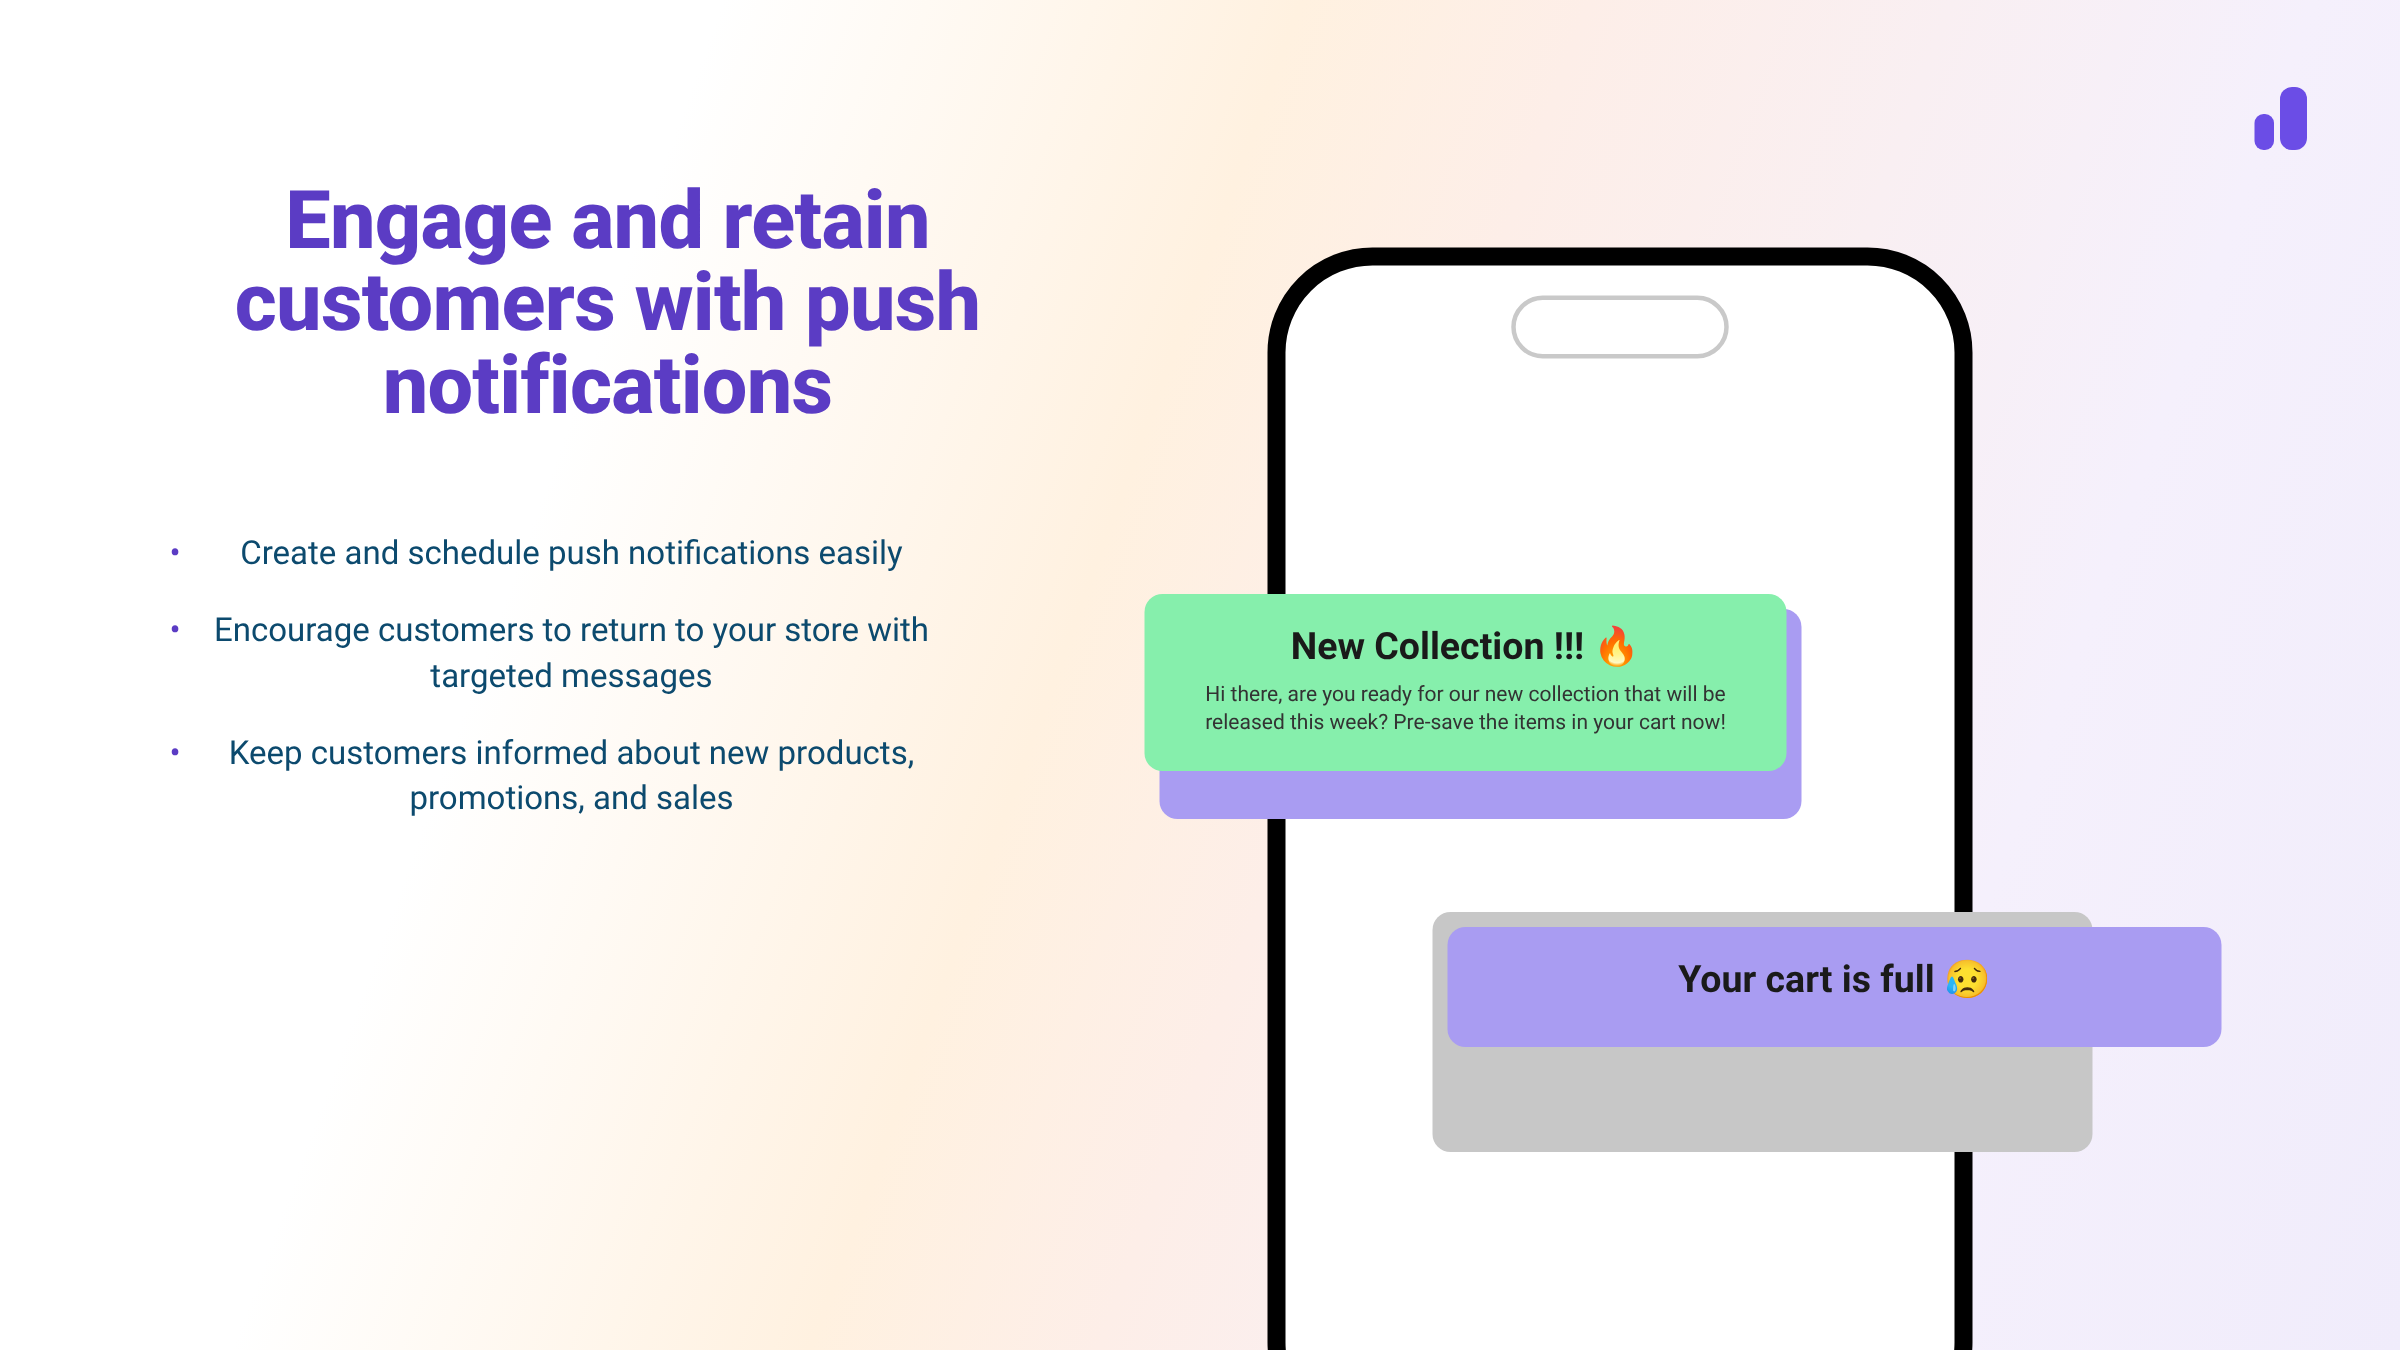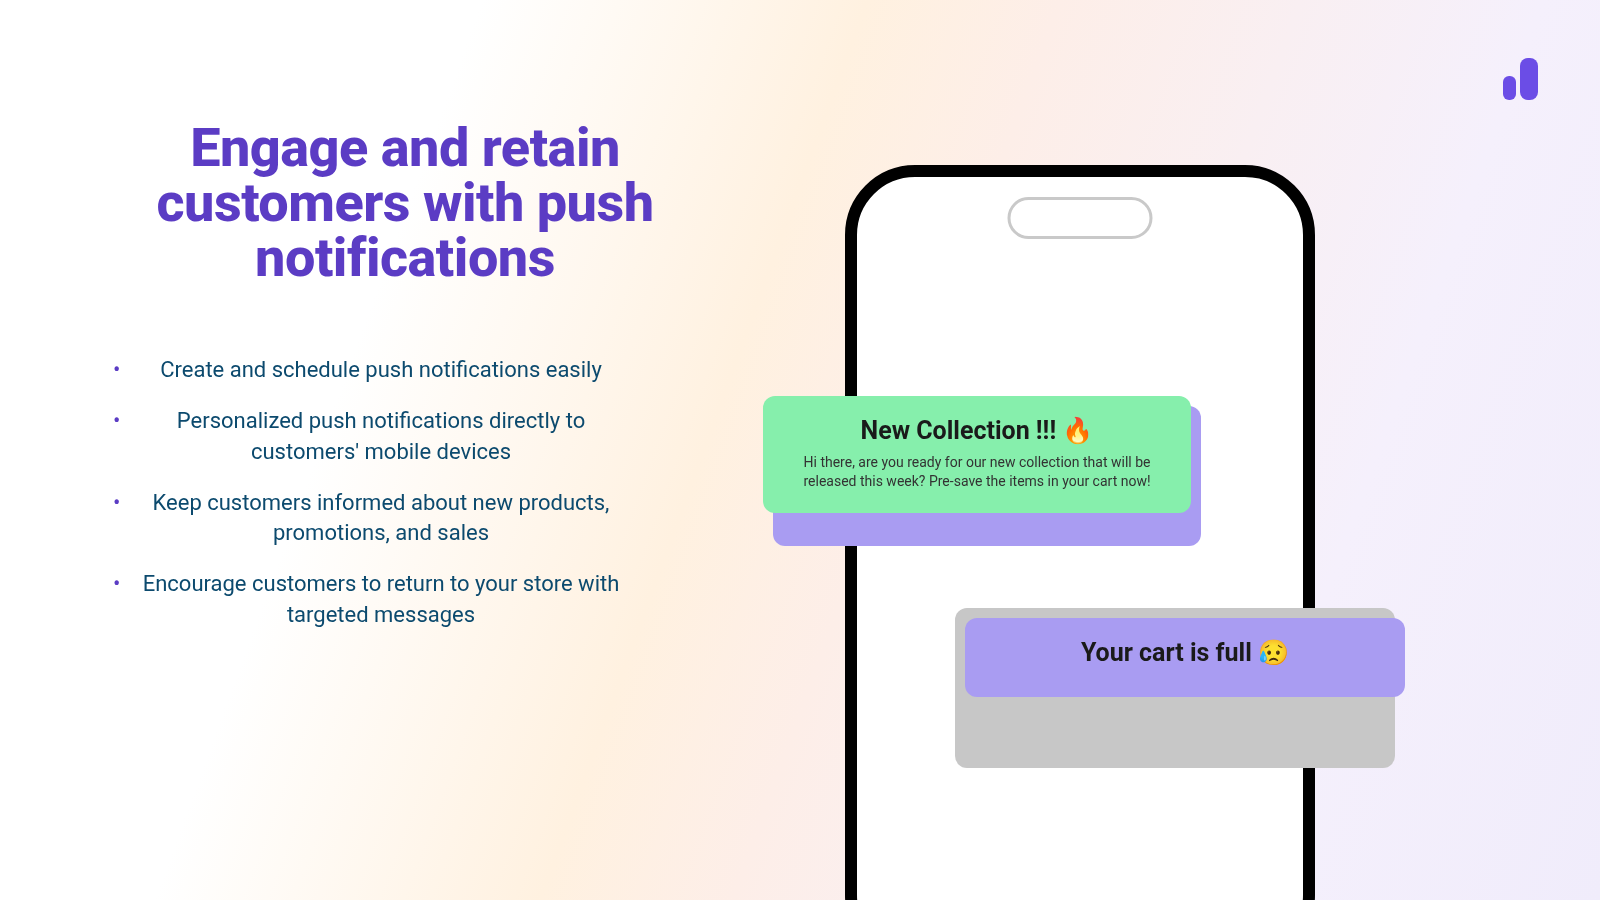--- a/index.html
+++ b/index.html
@@ -128,39 +128,38 @@
   .notif2-shadow {
     top: 608px;
     left: 955px;
     width: 440px;
     height: 160px;
     background: #C7C7C7;
   }
   .notif2 {
     top: 618px;
     left: 965px;
-    width: 440px;
+    width: 516px;
     background: #A99CF2;
   }
 </style>
 </head>
 <body>
 
 <div class="logo">
   <div class="bar-small"></div>
   <div class="bar-large"></div>
 </div>
 
 <div class="content">
   <h1 class="heading">Engage and retain customers with push notifications</h1>
   <ul class="bullets">
     <li>Create and schedule push notifications easily</li>
-    <li>Personalized push notifications directly to customers' mobile devices</li>
+    <li>Encourage customers to return to your store with targeted messages</li>
     <li>Keep customers informed about new products, promotions, and sales</li>
-    <li>Encourage customers to return to your store with targeted messages</li>
   </ul>
 </div>
 
 <div class="phone">
   <div class="notch"></div>
 </div>
 
 <div class="notif-shadow notif1-shadow"></div>
 <div class="notif notif1">
   <div class="notif-title">New Collection !!! 🔥</div>

